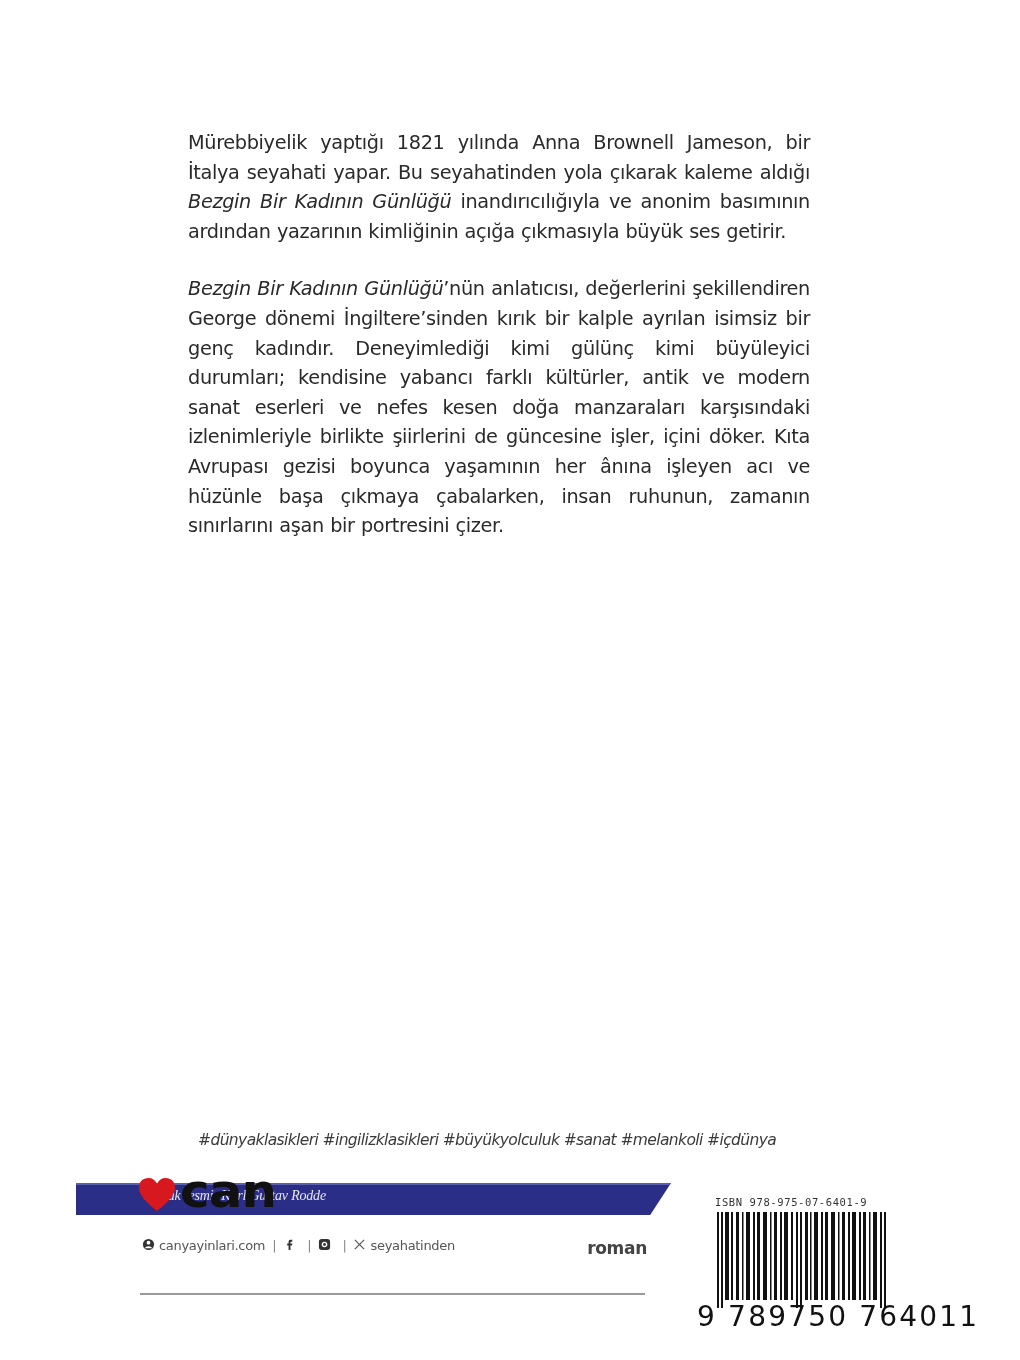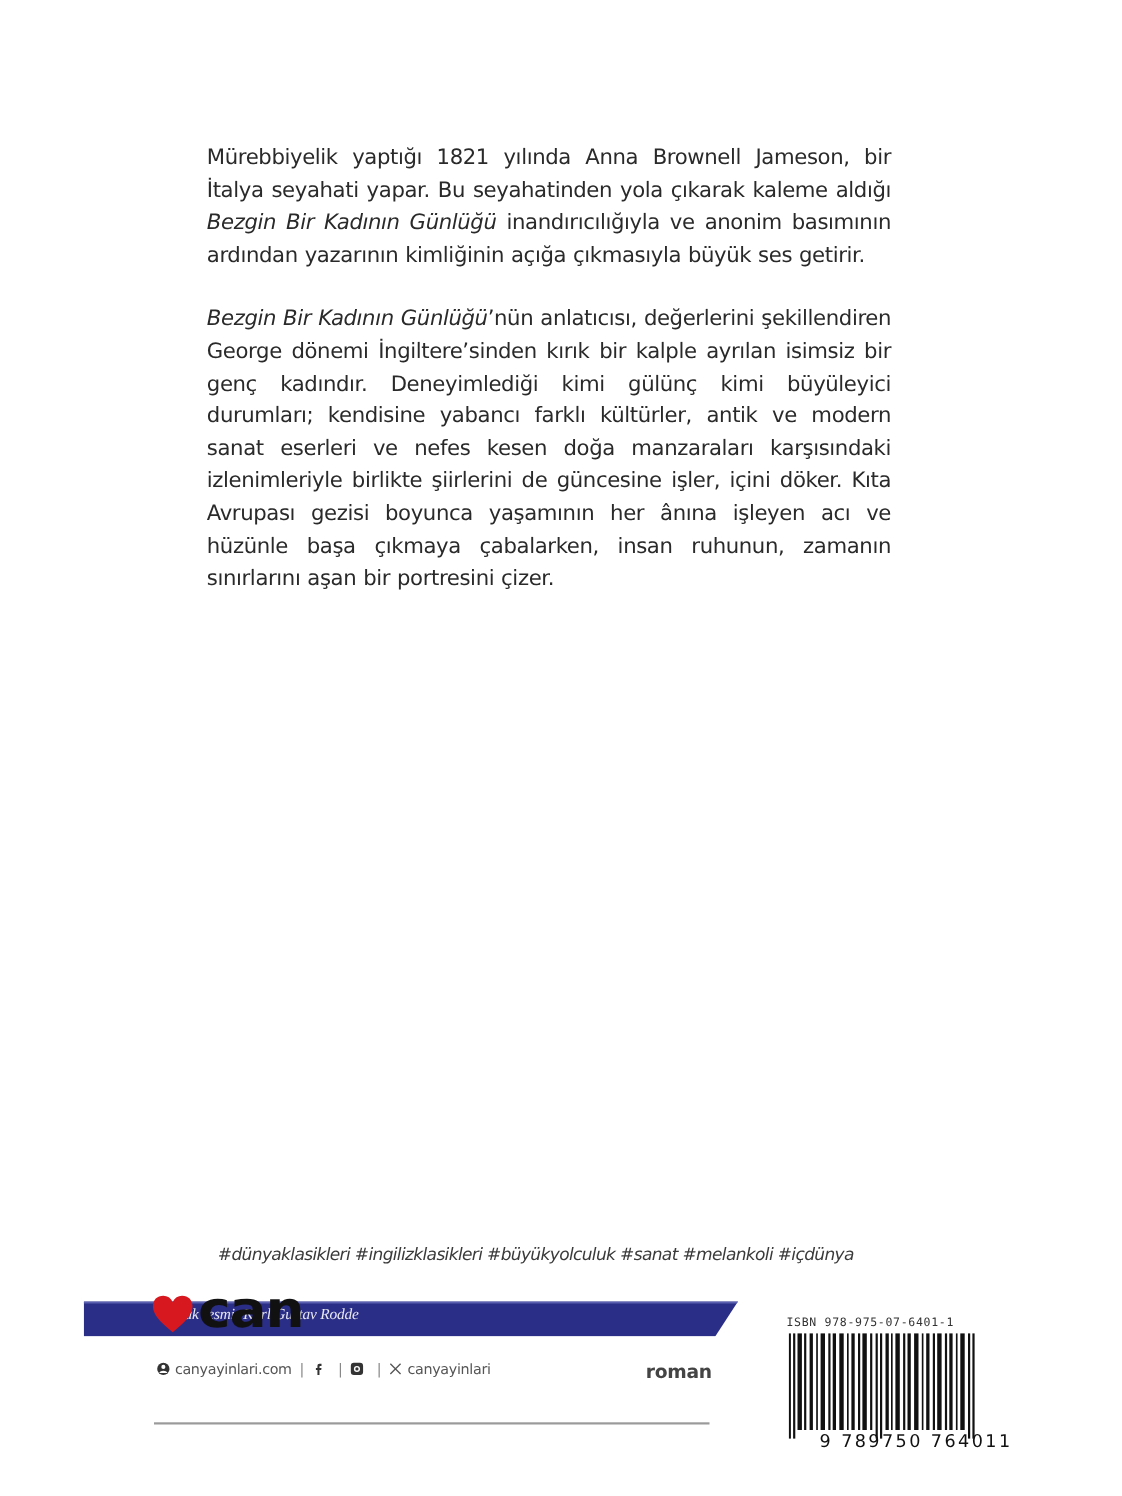--- a/index.html
+++ b/index.html
@@ -48,21 +48,21 @@
     .footer .icon { display: inline-block; width: 13px; height: 13px; margin-right: 4px; }
     .footer .genre { margin-left: auto; font-weight: bold; color: #444; font-size: 17px; }
     .barcode-wrap { position: absolute; left: 697px; top: 1196px; width: 200px; height: 135px; }
     .isbn-top {
       position: absolute; left: 18px; top: 0; font-family: "DejaVu Sans Mono", monospace;
       font-size: 10.5px; color: #333; letter-spacing: 0.6px; white-space: nowrap;
     }
     .bars { position: absolute; left: 20px; top: 16px; width: 175px; height: 96px; }
     .isbn-digits {
       position: absolute; left: 0; top: 104px; font-family: "DejaVu Sans", sans-serif;
-      font-size: 16px; color: #111; letter-spacing: 2.2px; white-space: nowrap; margin-left: 48px;
+      font-size: 28px; color: #111; letter-spacing: 2.2px; white-space: nowrap;
     }
   </style>
 </head>
 <body>
 
 <div class="blurb">
   <p><span>Mürebbiyelik yaptığı 1821 yılında Anna Brownell Jameson, bir İtalya seyahati yapar. Bu seyahatinden yola çıkarak kaleme aldığı </span><em>Bezgin Bir Kadının Günlüğü</em><span> inandırıcılığıyla ve anonim basımının ardından yazarının kimliğinin açığa çıkmasıyla büyük ses getirir.</span></p>
   <p><em>Bezgin Bir Kadının Günlüğü</em><span>’nün anlatıcısı, değerlerini şekillendiren George dönemi İngiltere’sinden kırık bir kalple ayrılan isimsiz bir genç kadındır. Deneyimlediği kimi gülünç kimi büyüleyici durumla­rı; kendisine yabancı farklı kültürler, antik ve modern sanat eserleri ve nefes kesen doğa manzaraları karşısındaki izlenimleriyle birlikte şiirlerini de güncesine işler, içini döker. Kıta Avrupası gezisi boyun­ca yaşamının her ânına işleyen acı ve hüzünle başa çıkmaya çabalar­ken, insan ruhunun, zamanın sınırlarını aşan bir portresini çizer.</span></p>
 </div>
 
@@ -94,26 +94,26 @@
   <span class="sep">|</span>
   <svg class="icon" viewBox="0 0 14 14">
     <rect x="1" y="1" width="12" height="12" rx="3" fill="#333"></rect>
     <circle cx="7" cy="7" r="3" fill="#fff"></circle>
     <circle cx="7" cy="7" r="1.6" fill="#333"></circle>
   </svg>
   <span class="sep">|</span>
   <svg class="icon" viewBox="0 0 14 14">
     <path d="M2 2 L12 12 M12 2 L2 12" stroke="#555" stroke-width="1.3"></path>
   </svg>
-  <span>canyayinlari</span>
+  <span>seyahatinden</span>
   <span class="genre">roman</span>
 </div>
 
 <div class="barcode-wrap">
-  <div class="isbn-top">ISBN 978-975-07-6401-1</div>
+  <div class="isbn-top">ISBN 978-975-07-6401-9</div>
   <svg class="bars" viewBox="0 0 175 96" preserveAspectRatio="none">
     <g fill="#111">
       <rect x="0" y="0" width="2" height="96"></rect>
       <rect x="4" y="0" width="2" height="96"></rect>
       <rect x="8" y="0" width="4" height="88"></rect>
       <rect x="14" y="0" width="2" height="88"></rect>
       <rect x="19" y="0" width="3" height="88"></rect>
       <rect x="25" y="0" width="1.5" height="88"></rect>
       <rect x="29" y="0" width="4" height="88"></rect>
       <rect x="36" y="0" width="2" height="88"></rect>

